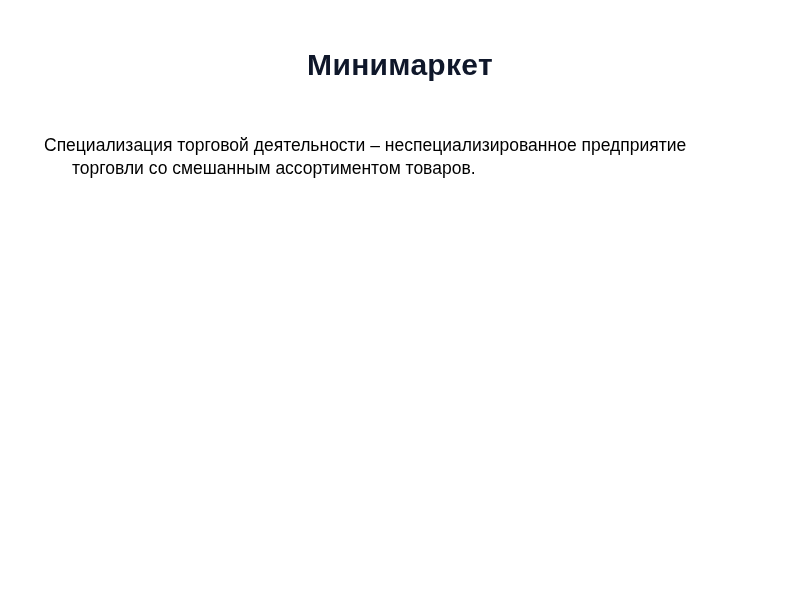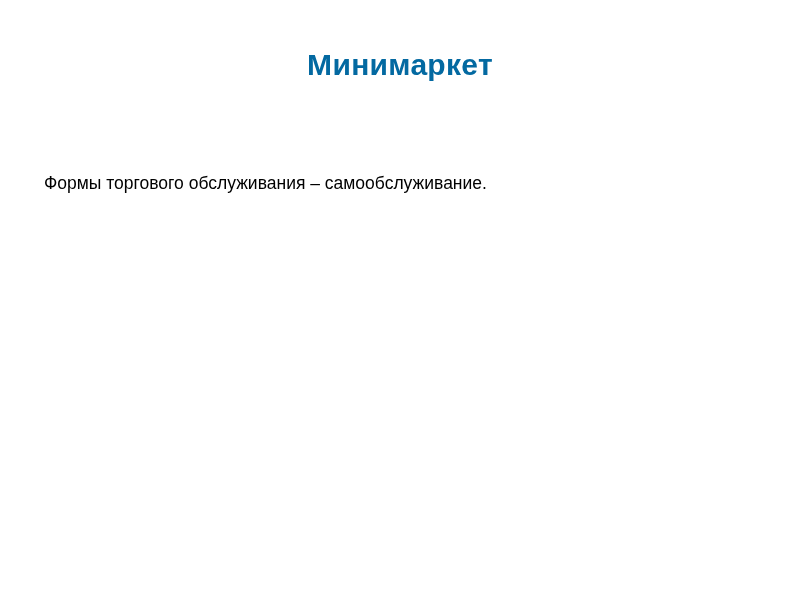--- a/index.html
+++ b/index.html
@@ -22,21 +22,21 @@
   }
   .slide-title {
     position: absolute;
     left: 0;
     top: 48px;
     width: 800px;
     text-align: center;
     font-size: 30px;
     font-weight: bold;
     letter-spacing: 0.3px;
-    color: #0369a1;
+    color: #0f172a;
   }
   .body-block {
     position: absolute;
     left: 44px;
     top: 134px;
     width: 712px;
   }
   .para {
     font-size: 17.5px;
     line-height: 1.32;
@@ -58,27 +58,27 @@
 </style>
 </head>
 <body>
 
 <div class="slide">
 
   <div class="slide-title">Минимаркет</div>
 
   <div class="body-block">
 
+    <p class="para hang">Специализация торговой деятельности – неспециализированное предприятие торговли со смешанным ассортиментом товаров.</p>
 
 
 
     <div class="gap-md"></div>
 
 
     <div class="gap-lg"></div>
 
-    <p class="para hang">Формы торгового обслуживания – самообслуживание.</p>
 
     <div class="gap-lg"></div>
 
 
   </div>
 </div>
 
 </body></html>

